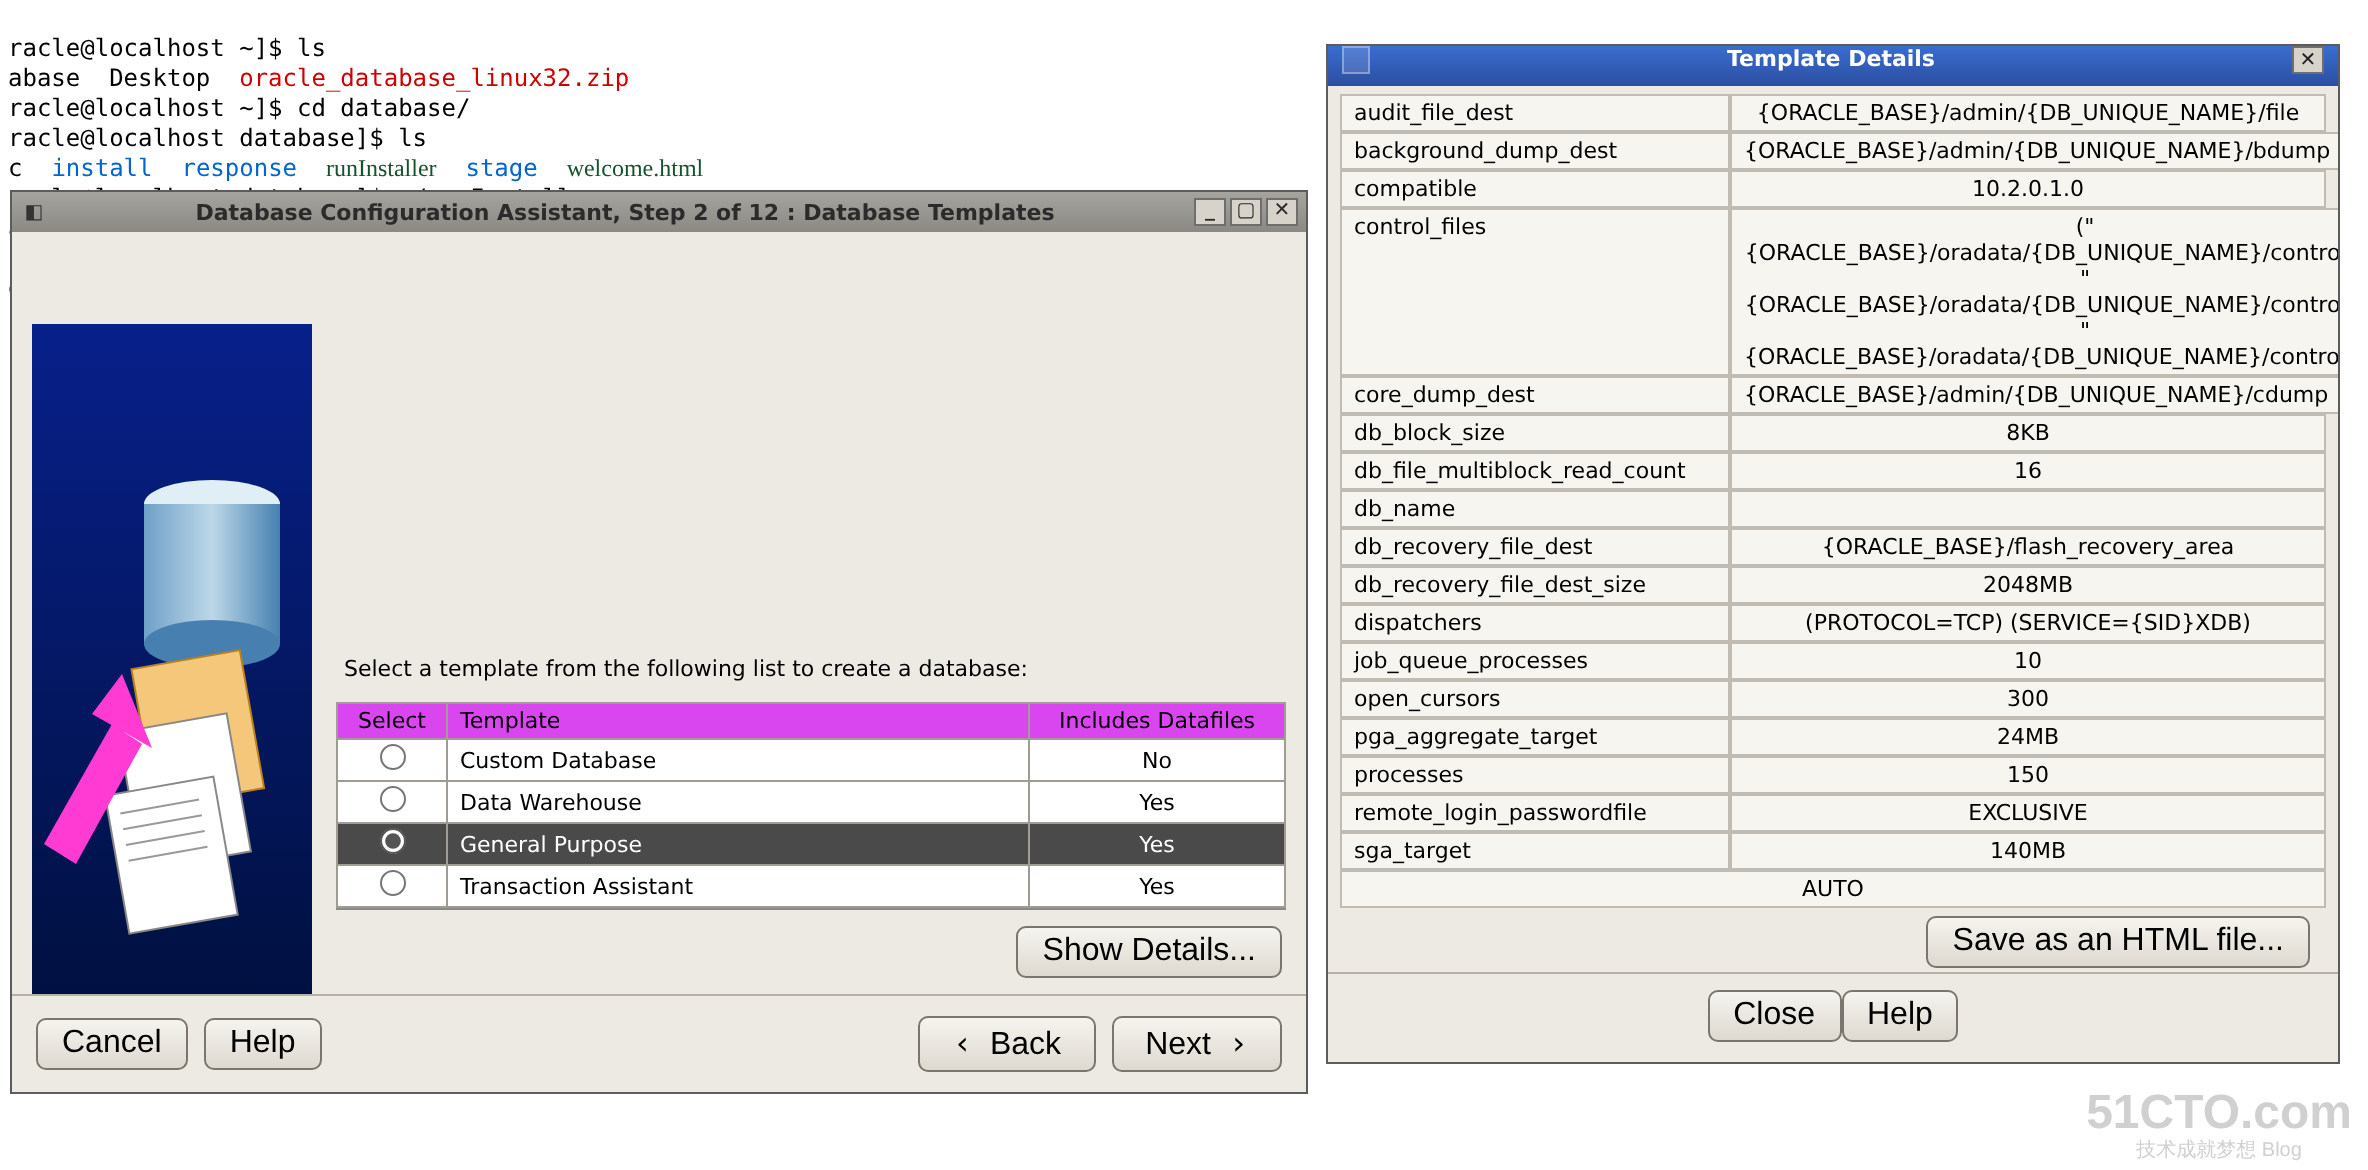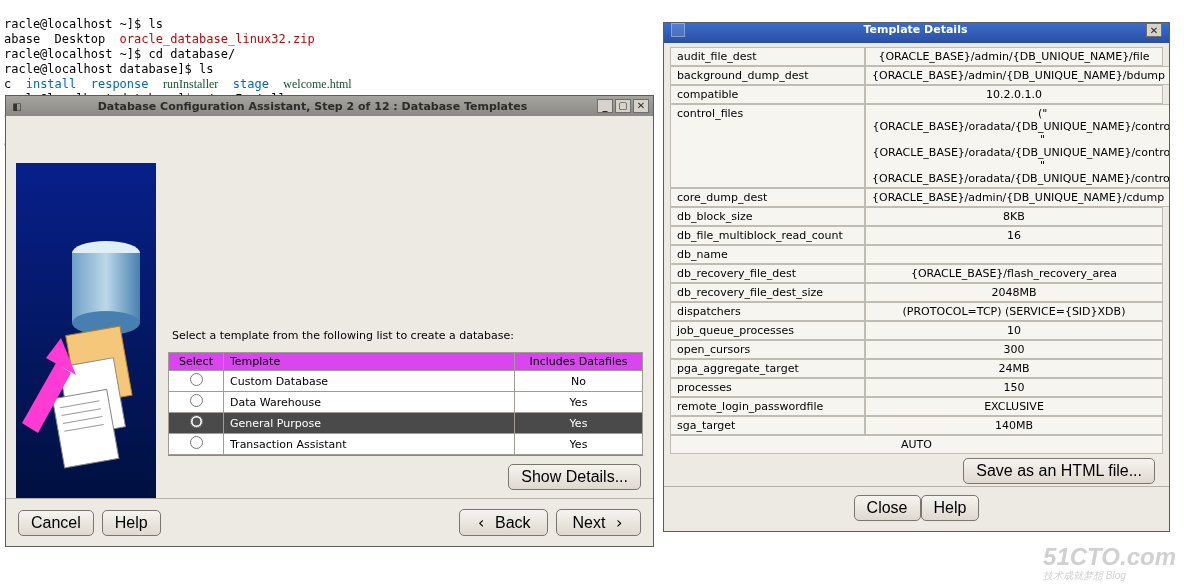--- a/index.html
+++ b/index.html
@@ -145,21 +145,21 @@
   .param-val{ flex:1; text-align:center; }
   .details-footer-area{ padding:4px 8px; display:flex; justify-content:flex-end; }
   .details-buttons{
     border-top:1px solid #b5b1a9;
     padding:8px 0 10px 0;
     display:flex; justify-content:center; 
   }
   .watermark{
     position:absolute; right:8px; bottom:4px;
     font-family:Arial,sans-serif; color:#d0d0d0;
-    text-align:left; line-height:1.1;font-style:italic;
+    text-align:center; line-height:1.1;
   }
   .watermark .big{font-size:24px;font-weight:bold;letter-spacing:0;}
   .watermark .sm{font-size:10px;}
   input[type=radio]{accent-color:#555;}
 </style>
 </head>
 <body>
 
 <div class="terminal">
 <span>racle@localhost ~]$ ls</span>

